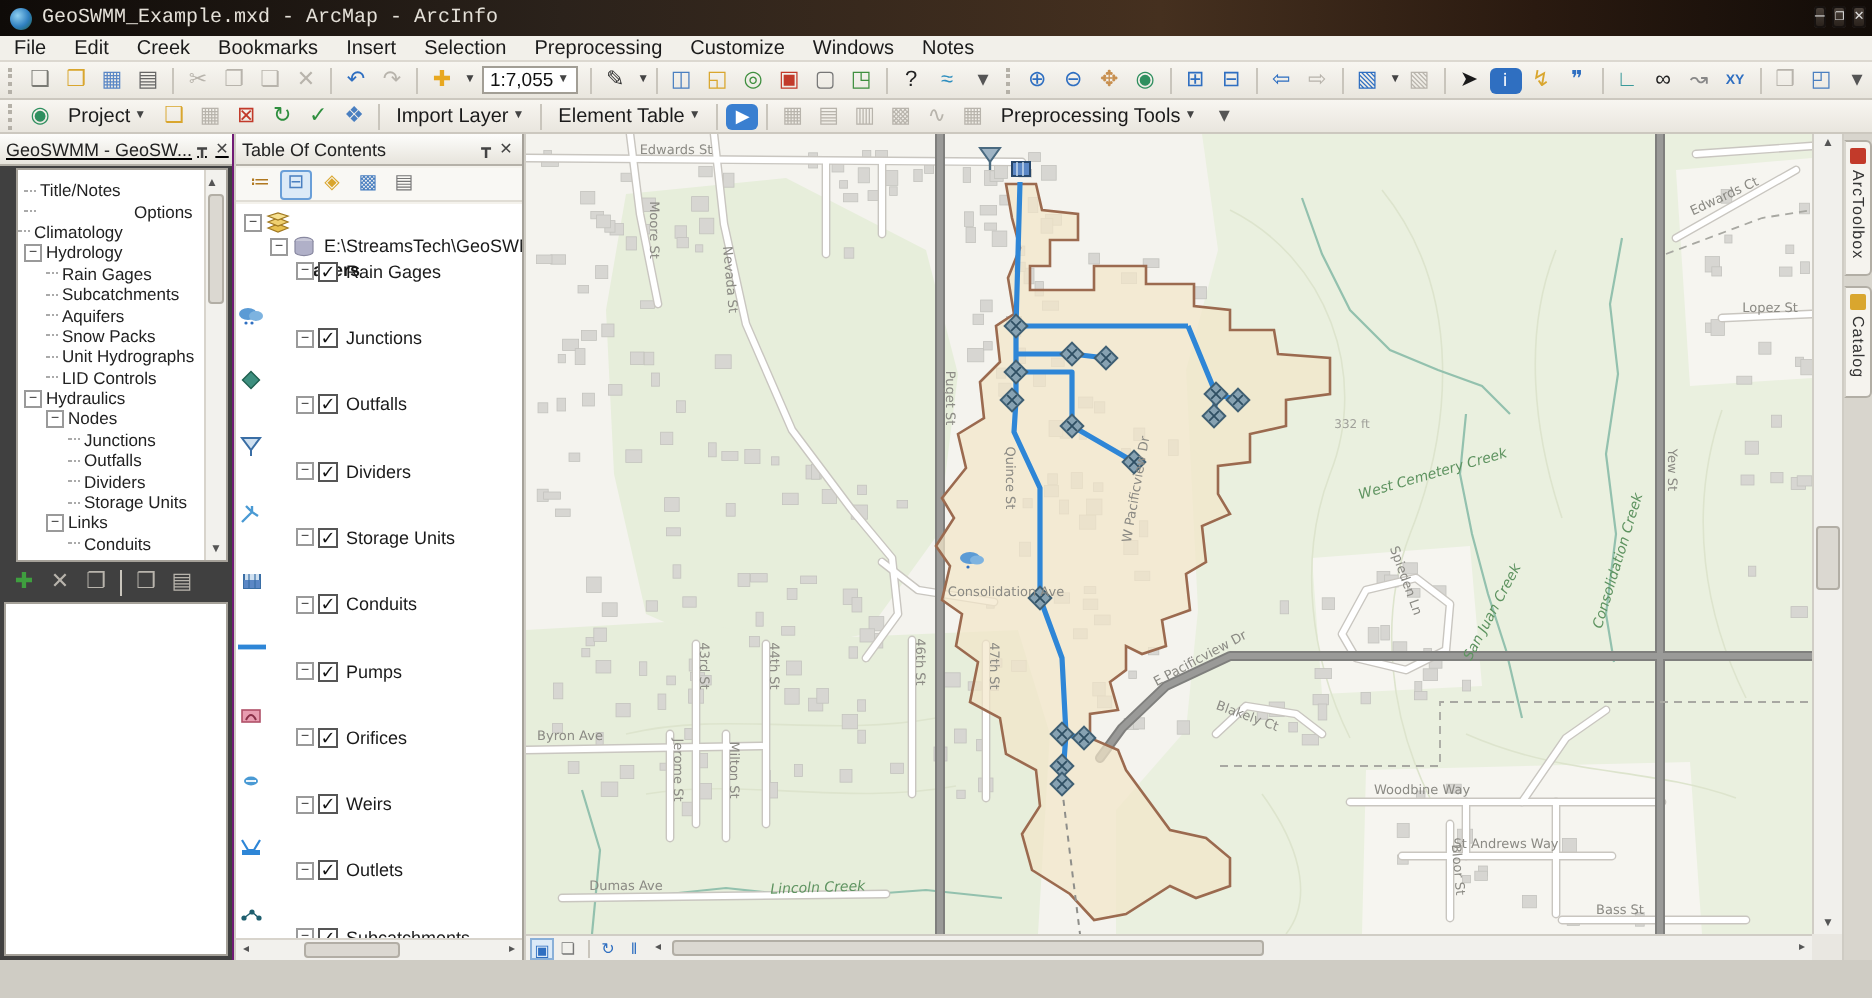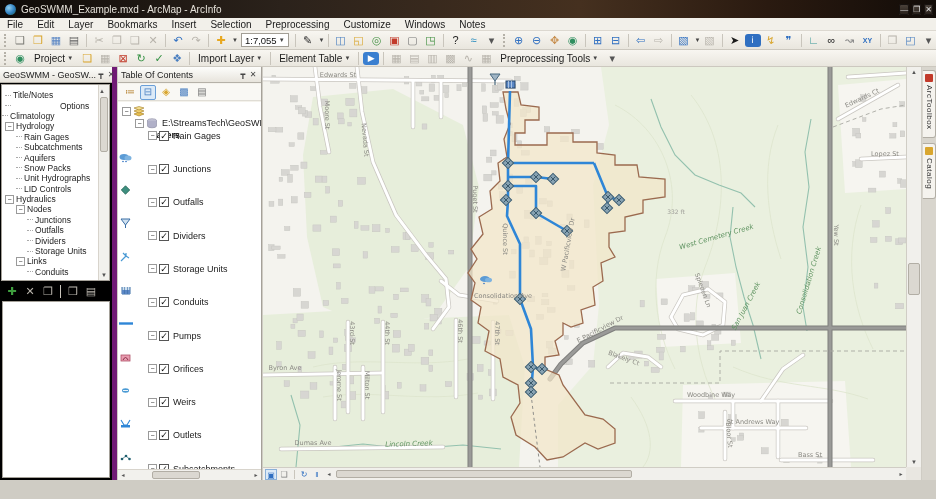--- a/index.html
+++ b/index.html
@@ -2,21 +2,21 @@
 <html><head>
 <meta charset="utf-8">
 <style>
   html,body{margin:0;padding:0;background:#555;}
   *{box-sizing:border-box;}
   .window{position:relative;width:936px;height:499px;background:#cfccc4;overflow:hidden;
     font-family:"Liberation Sans",sans-serif;-webkit-font-smoothing:antialiased;}
   
   .titlebar{position:absolute;top:0;left:0;width:936px;height:18px;display:flex;align-items:center;
     background:linear-gradient(90deg,#0f0b08,#2b221b 30%,#45301f 62%,#2a1a10 82%,#120c08);
-    color:#e4e0d8;font-size:10px;padding-left:5px;}
+    color:#e4e0d8;font-size:10px;padding-left:5px;font-family:Liberation Mono, monospace;}
   .appicon{width:11px;height:11px;border-radius:50%;margin-right:5px;flex:none;
     background:radial-gradient(circle at 35% 35%,#8fd0f0,#2f7fc0 55%,#1f5f3f);}
   .titlebar .sp{flex:1;}
   .winbtn{width:27px;height:14px;margin-right:3px;background:linear-gradient(#4a413a,#2a221c);
     border:1px solid #171210;border-radius:2px;color:#ddd;font-size:8px;line-height:12px;text-align:center;}
   
   .menubar{position:absolute;top:18px;left:0;width:936px;height:13px;background:#f2f0ea;
     border-bottom:1px solid #dcd8d0;display:flex;align-items:center;font-size:10px;color:#1a1a1a;}
   .menu-item{padding:0 7px;}
   
@@ -35,22 +35,22 @@
   .combo{width:104px;height:14px;background:#fff;border:1px solid #a29e95;font-size:9.5px;
     display:flex;align-items:center;justify-content:space-between;padding:0 3px;margin:0 3px;color:#111;}
   .lblbtn{display:flex;align-items:center;font-size:10px;color:#1a1a1a;padding:0 5px;height:15px;border-radius:2px;}
   
   .main{position:absolute;top:67px;left:0;width:936px;height:413px;background:#cfccc4;}
   .phead{height:16px;background:linear-gradient(#fdfdfb,#e7e4dc);border-bottom:1px solid #b5b1a8;
     display:flex;align-items:center;font-size:9px;color:#222;padding:0 3px;white-space:nowrap;}
   .phead .sp{flex:1;}
   .pbtn{width:10px;text-align:center;font-size:8px;color:#444;flex:none;}
   
-  .geos{position:absolute;left:0;top:0;width:117px;height:413px;background:#000000;border-right:5px solid #701a75;}
-  .gtree{position:absolute;top:17px;left:1px;right:2px;height:197px;background:#fff;border:1px solid #a5a199;
+  .geos{position:absolute;left:0;top:0;width:117px;height:413px;background:#404040;border-right:1px solid #701a75;text-decoration:underline;}
+  .gtree{position:absolute;top:17px;left:8px;right:2px;height:197px;background:#fff;border:1px solid #a5a199;
     overflow:hidden;font-size:8.5px;color:#222;padding-top:5px;}
   .grow{height:10.4px;display:flex;align-items:center;white-space:nowrap;}
   .exp{width:9px;height:9px;border:1px solid #9a9a9a;background:#fff;font-size:7px;line-height:7px;
     text-align:center;margin-right:2px;flex:none;color:#333;}
   .tick{width:6px;border-top:1px dotted #aaa;margin-right:2px;flex:none;}
   .vscroll{position:absolute;right:0;top:0;bottom:0;width:11px;background:#f2f1ed;border-left:1px solid #d8d4cc;}
   .sarr{height:10px;font-size:6px;line-height:10px;text-align:center;color:#555;}
   .vthumb{position:absolute;left:1px;right:1px;background:#dbd8d1;border:1px solid #b2aea5;border-radius:2px;}
   .gtools{position:absolute;top:216px;left:3px;height:16px;display:flex;align-items:center;}
   .gbox{position:absolute;top:234px;left:2px;right:2px;bottom:2px;background:#fff;border:1px solid #a5a199;}
@@ -99,21 +99,21 @@
   <div class="titlebar">
     <span class="appicon"></span>
     <span>GeoSWMM_Example.mxd - ArcMap - ArcInfo</span>
     <span class="sp"></span>
     <span id="winbtns"><span class="winbtn">—</span><span class="winbtn">❐</span><span class="winbtn">✕</span></span>
   </div>
 
   <div class="menubar" id="menubar">
       <span class="menu-item">File</span>
       <span class="menu-item">Edit</span>
-      <span class="menu-item">Layer</span>
+      <span class="menu-item">Creek</span>
       <span class="menu-item">Bookmarks</span>
       <span class="menu-item">Insert</span>
       <span class="menu-item">Selection</span>
       <span class="menu-item">Preprocessing</span>
       <span class="menu-item">Customize</span>
       <span class="menu-item">Windows</span>
       <span class="menu-item">Notes</span>
     </div>
 
   <div class="toolbar t1" id="toolbar1">

